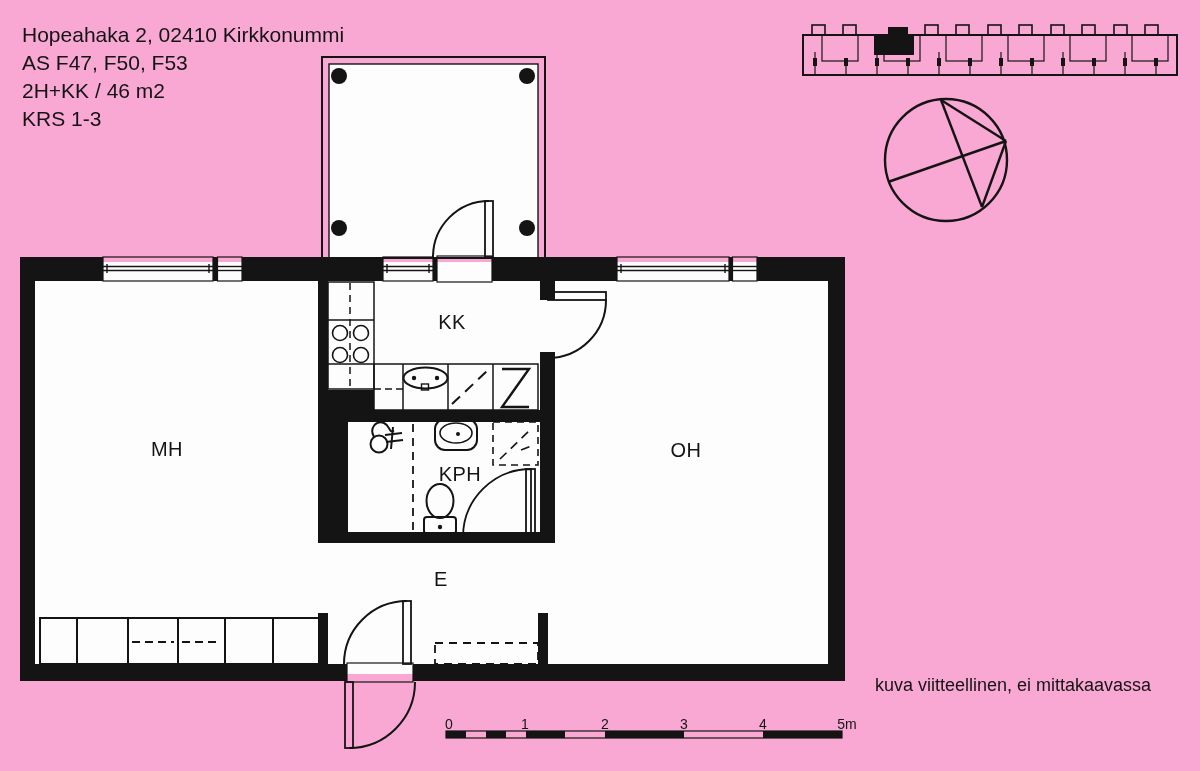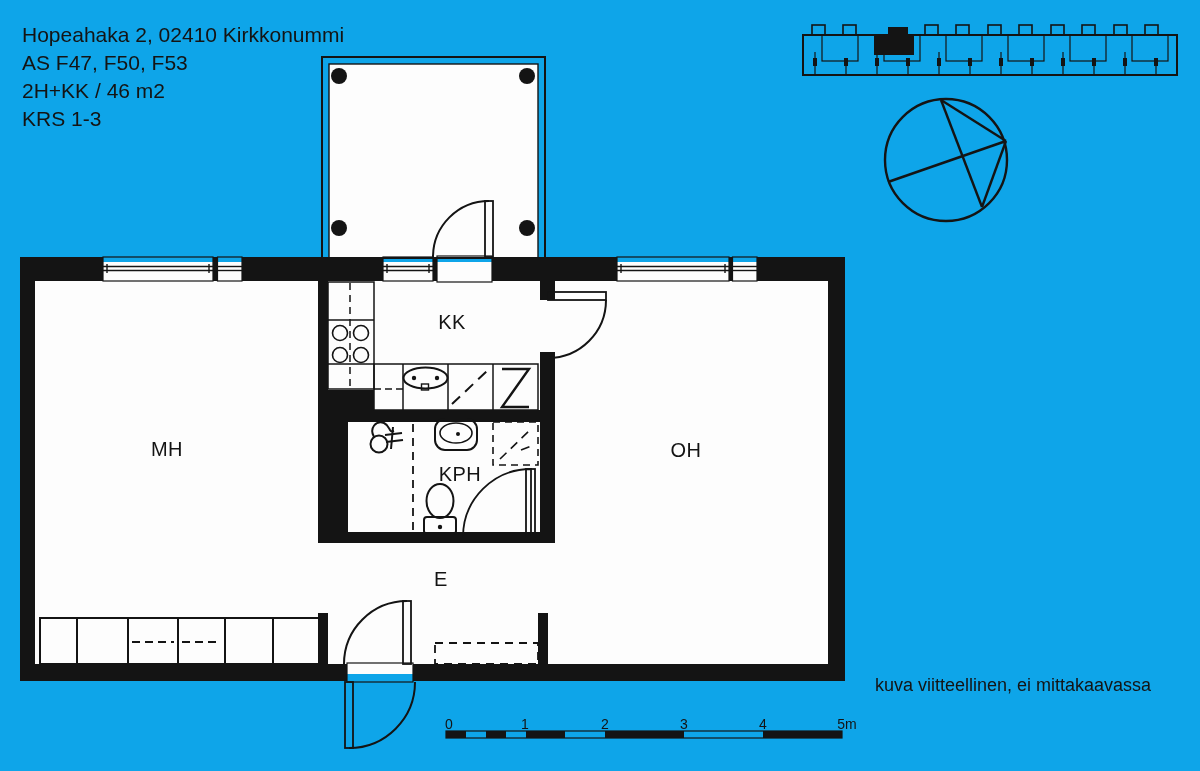--- a/index.html
+++ b/index.html
@@ -1,16 +1,16 @@
 <!DOCTYPE html>
 <html><head>
 <meta charset="utf-8">
 <style>
   html,body{margin:0;padding:0;background:#e9e9e7;}
-  .stage{position:relative;width:1200px;height:771px;background:#0ea5e9;overflow:hidden;
+  .stage{position:relative;width:1200px;height:771px;background:#f9a8d4;overflow:hidden;
          font-family:"Liberation Sans", sans-serif;}
   svg{position:absolute;left:0;top:0;}
   svg text{font-family:"Liberation Sans", sans-serif;fill:#141414;}
   .hdr{font-size:21px;}
   .room{font-size:20px;letter-spacing:0.5px;}
   .small{font-size:14px;}
   .note{font-size:18px;}
   .floor{fill:#fdfdfd;}
   .ln{stroke:#141414;fill:none;}
 </style>

